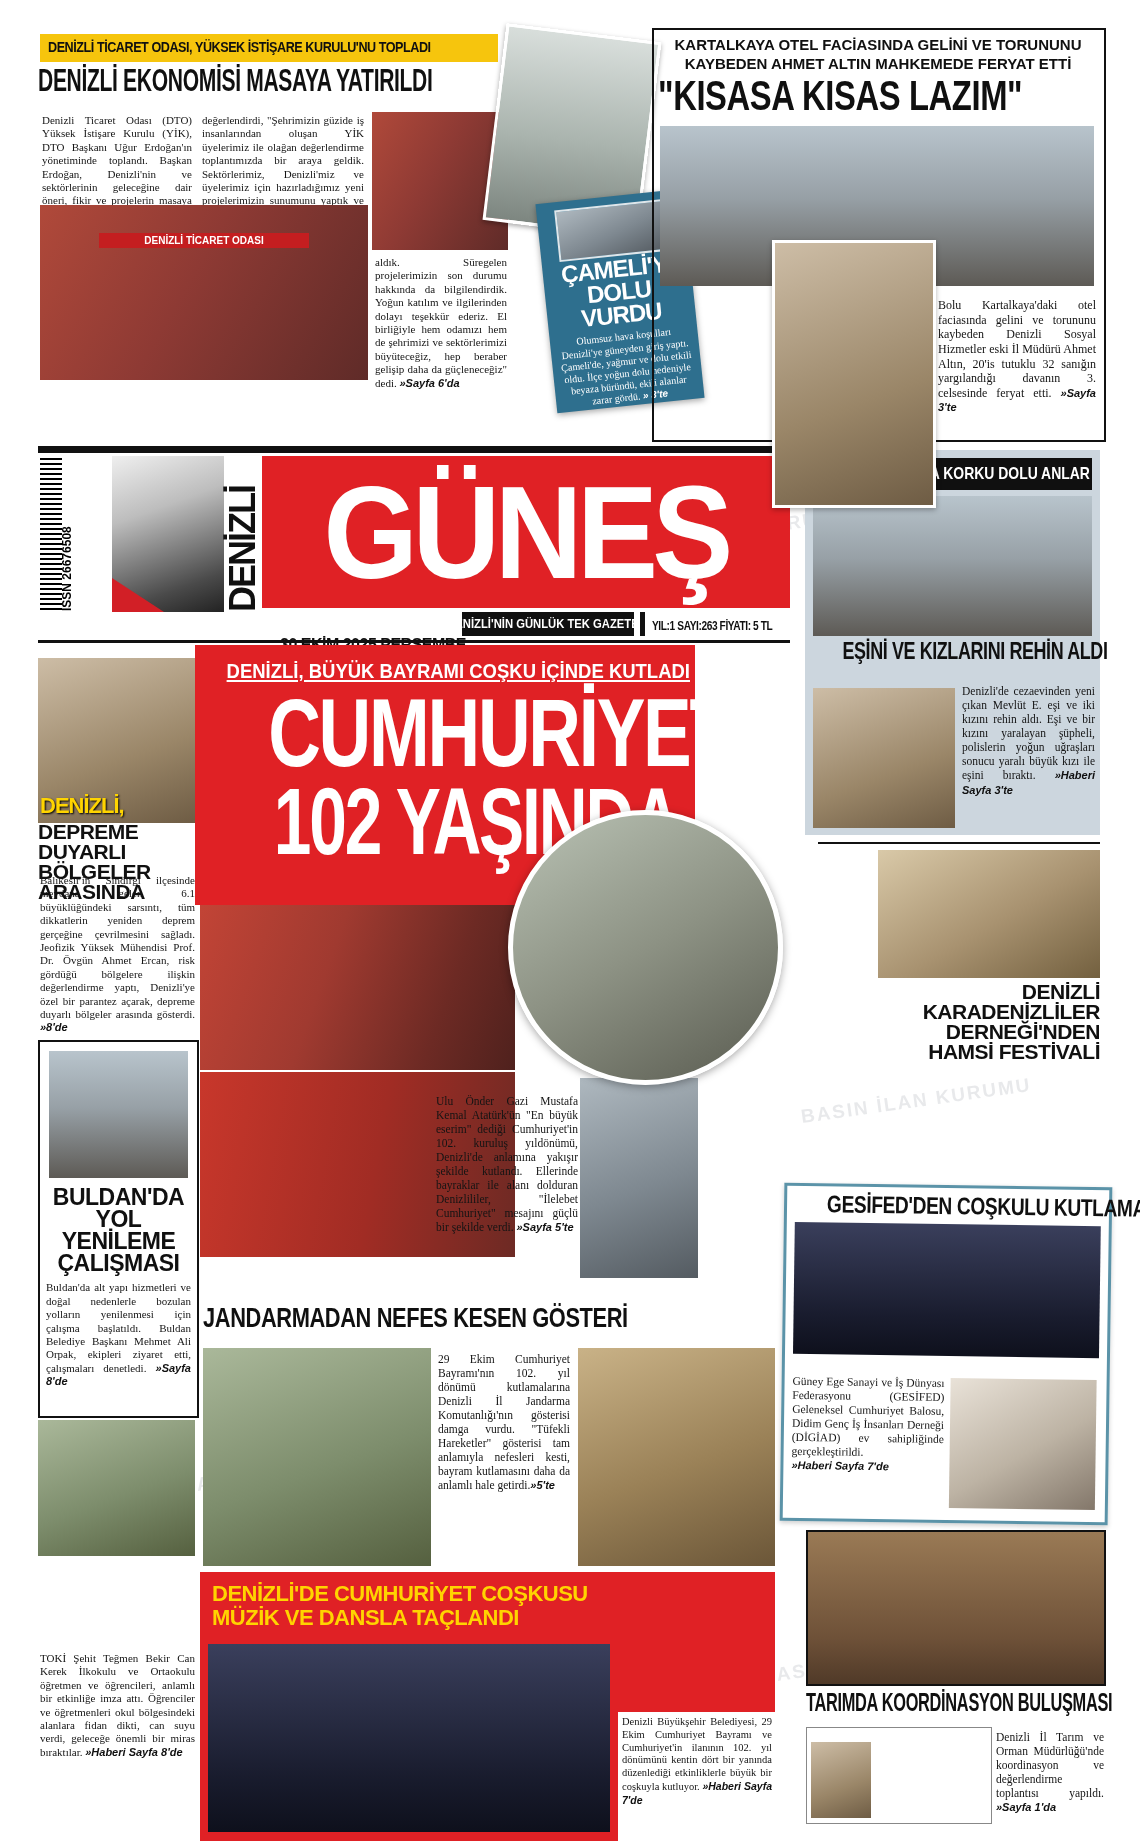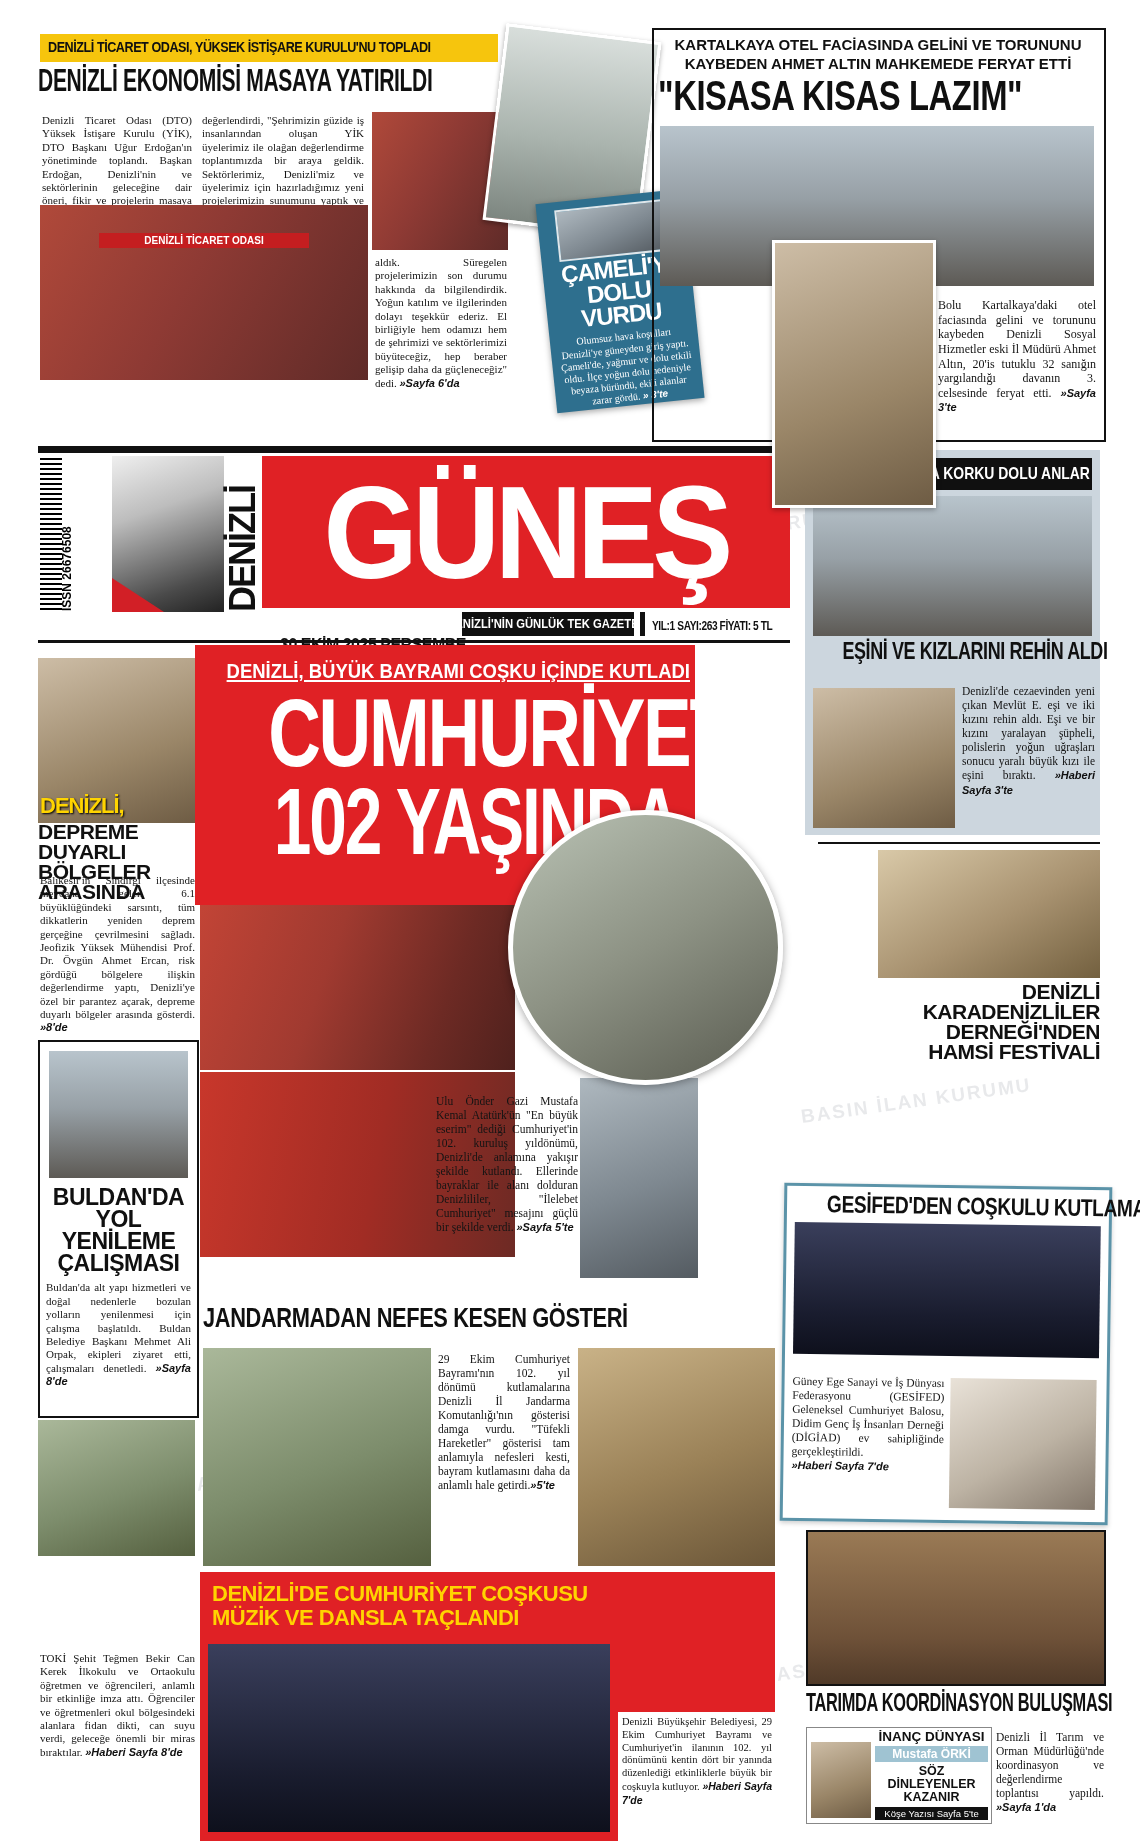--- a/index.html
+++ b/index.html
@@ -171,22 +171,16 @@
     <p class="serif" style="position:absolute;left:8px;top:188px;width:152px;margin:0;font-size:11.5px;"><span>Güney Ege Sanayi ve İş Dünyası Federasyonu (GESİFED) Geleneksel Cumhuriyet Balosu, Didim Genç İş İnsanları Derneği (DİGİAD) ev sahipliğinde gerçekleştirildi.</span><br><b class="pref">»Haberi Sayfa 7'de</b></p>
     <div class="photo" style="position:absolute;left:166px;top:190px;width:146px;height:130px;background:linear-gradient(150deg,#e9e2d8,#bdb3a4 55%,#83776a);"></div>
   </div>
 
   <div class="abs photo ph-wood" style="left:806px;top:1530px;width:296px;height:152px;border:2px solid #111;"></div>
   <div class="abs" style="left:806px;top:1690px;width:296px;height:34px;">
     <span class="hl cond" style="font-size:26px;transform:scaleX(.63);">TARIMDA KOORDİNASYON BULUŞMASI</span>
   </div>
   <div class="abs" style="left:806px;top:1727px;width:184px;height:95px;border:1px solid #888;background:#fff;">
     <div class="photo ph-portrait" style="position:absolute;left:4px;top:14px;width:60px;height:76px;"></div>
-    <div style="position:absolute;left:68px;top:3px;width:113px;text-align:center;">
-      <div class="hl" style="font-size:13.5px;letter-spacing:0;">İNANÇ DÜNYASI</div>
-      <div style="background:#9fc3d2;color:#fff;font-weight:bold;font-size:12px;margin-top:2px;padding:1px 0;">Mustafa ÖRKİ</div>
-      <div class="hl" style="font-size:12.5px;margin-top:3px;letter-spacing:0;line-height:1.05;">SÖZ DİNLEYENLER KAZANIR</div>
-      <div style="background:#111;color:#fff;font-size:9.5px;margin-top:3px;padding:1px 0;">Köşe Yazısı Sayfa 5'te</div>
-    </div>
   </div>
   <p class="serif abs" style="left:996px;top:1730px;width:108px;margin:0;font-size:11.5px;"><span>Denizli İl Tarım ve Orman Müdürlüğü'nde koordinasyon ve değerlendirme toplantısı yapıldı.</span> <b class="pref">»Sayfa 1'da</b></p>
 
 </div>
 
 </body></html>

